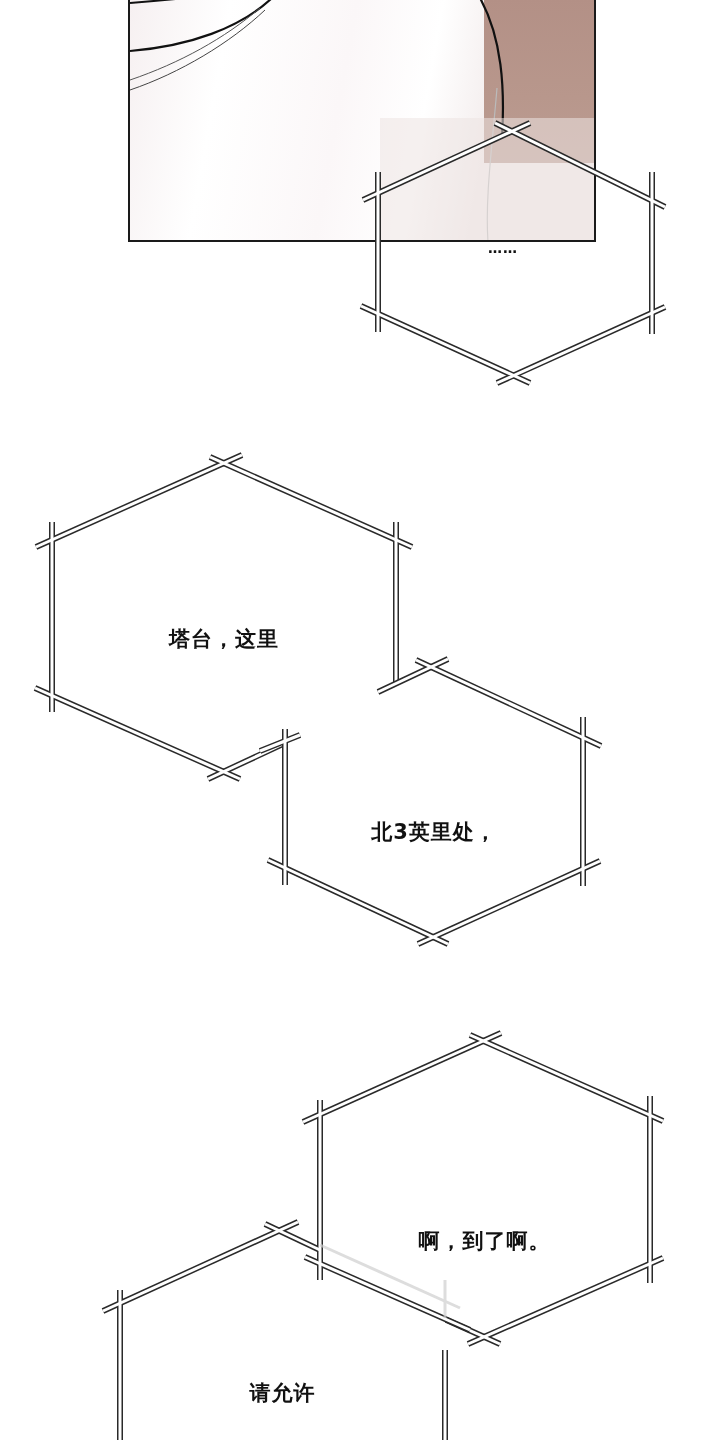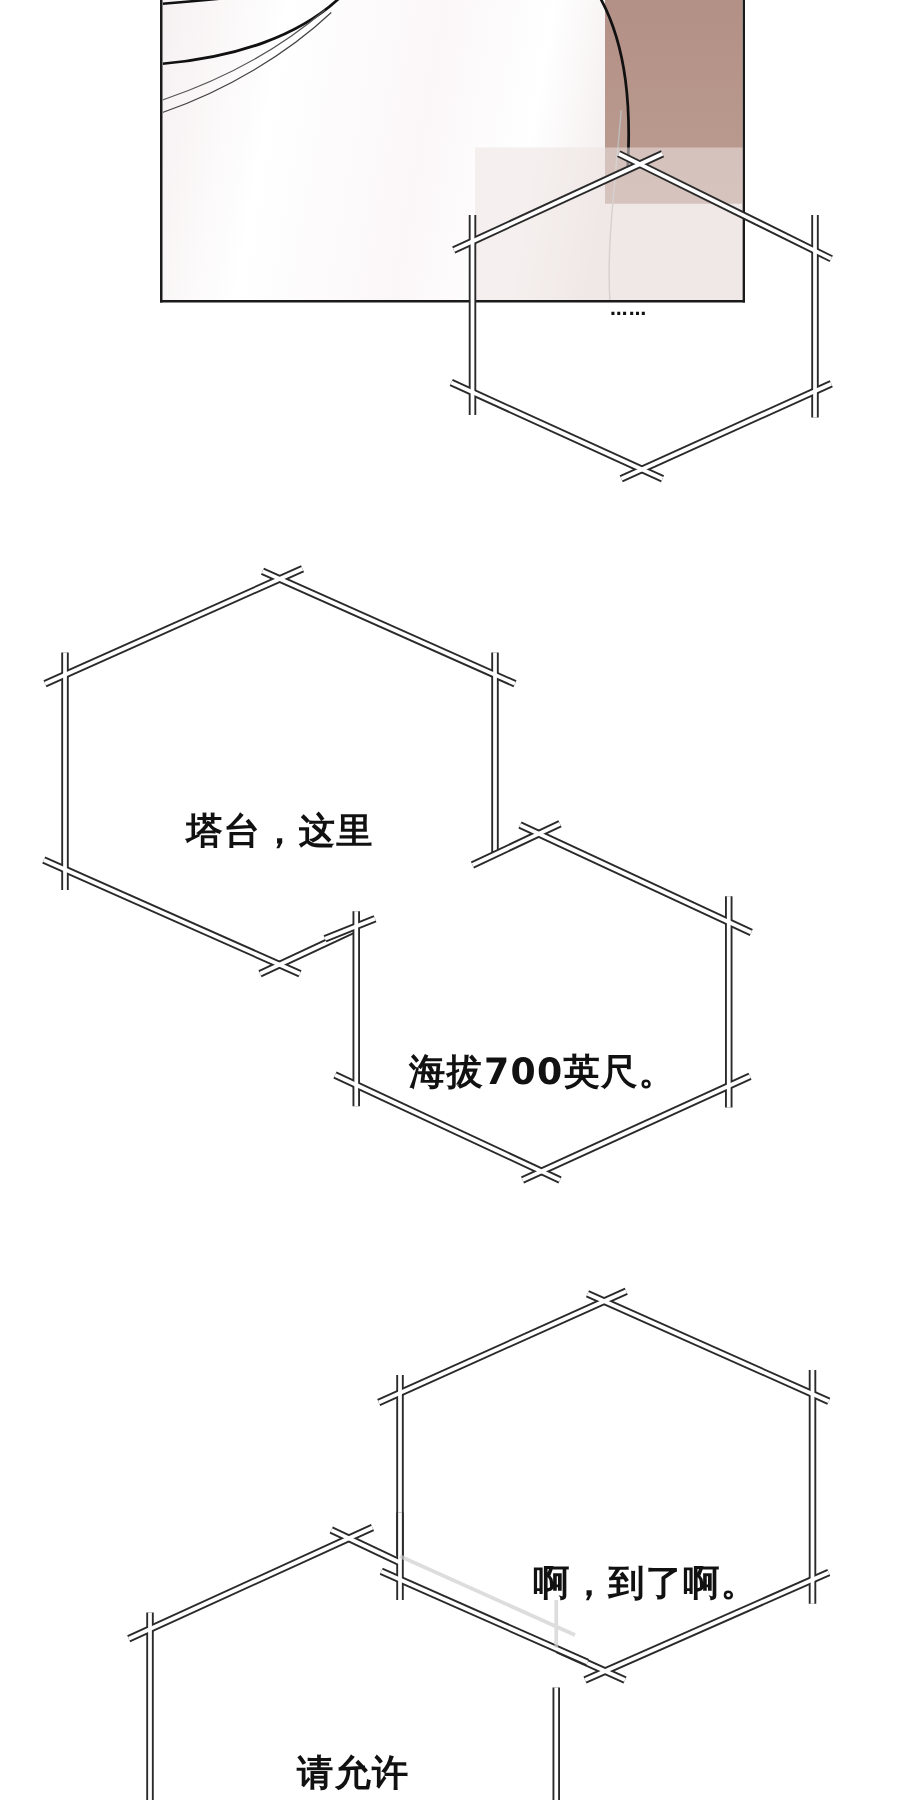--- a/index.html
+++ b/index.html
@@ -14,21 +14,21 @@
     background: linear-gradient(180deg, #b39086 0%, #b8978c 60%, #bb9c92 100%);
   }
   .panel svg { position: absolute; left: 0; top: 0; }
   .panel .veil {
     position: absolute; left: 250px; top: 120px; width: 218px; height: 124px;
     background: rgba(236,228,226,0.55); border-right: 2px solid #c8c2c0; border-bottom: 2px solid #d4cfcd;
   }
   svg.bubbles { position: absolute; left: 0; top: 0; }
   .bubble-text {
     position: absolute; text-align: center; color: #111111; font-weight: bold;
-    font-size: 29px; line-height: 1.28; letter-spacing: 1px; white-space: pre;
+    font-size: 21px; line-height: 1.28; letter-spacing: 1px; white-space: pre;
   }
   .dots {
     position: absolute; left: 488px; top: 240px; font-size: 14px; letter-spacing: 1px; color: #111; font-weight: bold;
   }
 </style>
 </head>
 <body>
 
 <div class="panel">
   <div class="bg-brown"></div>
@@ -154,24 +154,24 @@
   </g>
 </svg>
 
 <div class="dots">……</div>
 
 <div class="bubble-text" style="left:52px; top:572px; width:344px;">
   <div>塔台，这里</div>
 </div>
 
 <div class="bubble-text" style="left:285px; top:765px; width:298px;">
-  <div>海拔700英尺。</div>
+  <div>北3英里处，</div>
 </div>
 
-<div class="bubble-text" style="left:336px; top:1174px; width:361px;">
+<div class="bubble-text" style="left:304px; top:1174px; width:361px;">
   <div>啊，到了啊。</div>
 </div>
 
 <div class="bubble-text" style="left:120px; top:1326px; width:325px;">
   <div>请允许</div>
   
   
 </div>
 
 </body></html>

